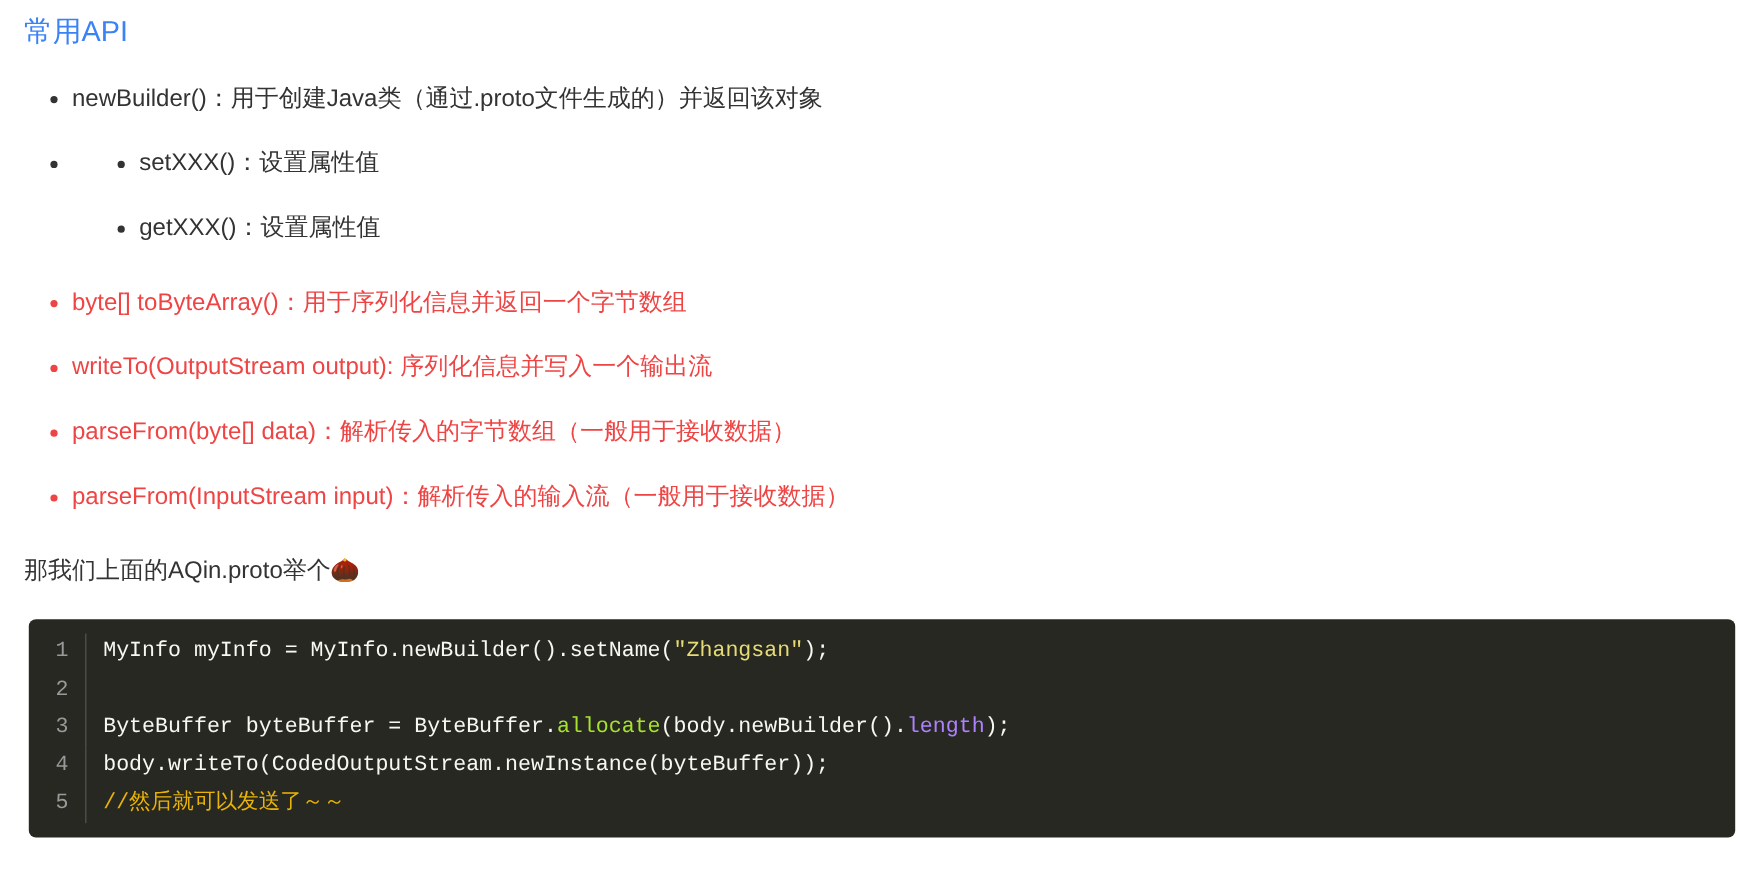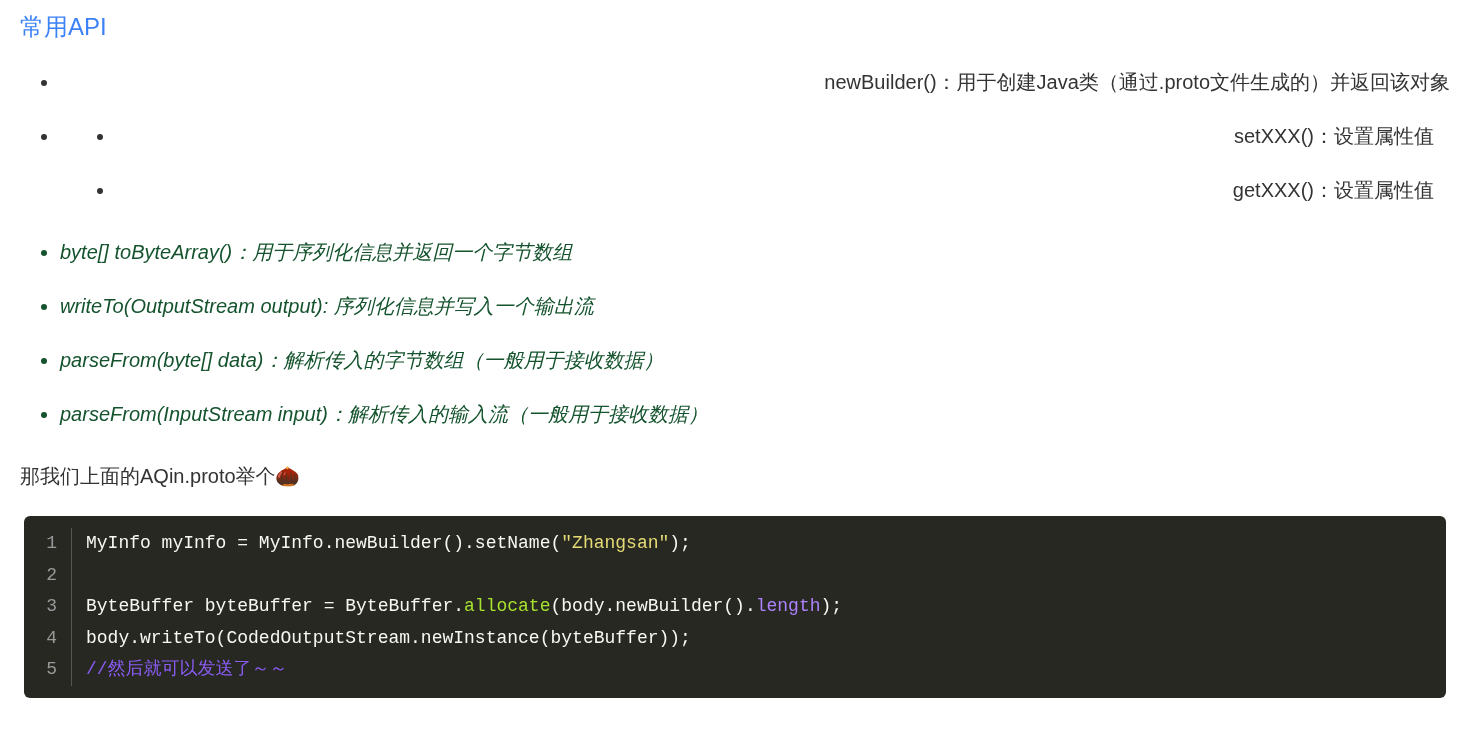--- a/index.html
+++ b/index.html
@@ -14,43 +14,41 @@
     }
     .heading {
       font-size: 24px;
       margin: 8px 0 20px 0;
       color: #3b82f6;
     }
     ul.outer {
       list-style: disc;
       padding-left: 40px;
       margin: 0 0 30px 0;
-      text-align: right;
     }
     ul.outer > li {
       margin-bottom: 22px;
       color: #333;
     }
     ul.inner {
       list-style: disc;
       padding-left: 40px;
       margin: 16px;
     }
     ul.inner > li {
       margin-bottom: 22px;
     }
     ul.bottom {
       list-style: disc;
       padding-left: 40px;
       margin: 0 0 30px 0;
     }
     ul.bottom > li {
       margin-bottom: 22px;
-      color: #14532d;
-      font-style: italic;
+      color: #ef4444;
     }
     .paragraph {
       font-size: 20px;
       margin: 30px 0 24px 0;
       color: #333;
     }
     .code-block {
       background: #272822;
       border-radius: 6px;
       padding: 12px 0;
@@ -71,21 +69,21 @@
       padding-right: 14px;
       color: #999;
       user-select: none;
       flex-shrink: 0;
       border-right: 1px solid #555;
       margin-right: 14px;
     }
     .tok-str { color: #e6db74; }
     .tok-fn { color: #a6e22e; margin-top: 48px; }
     .tok-prop { color: #ae81ff; }
-    .tok-comment { color: #8b5cf6; font-family: Liberation Mono, monospace; }
+    .tok-comment { color: #eab308; font-family: Liberation Mono, monospace; }
   </style>
 </head>
 <body>
 
 <div class="heading">常用API</div>
 
 <ul class="outer">
   <li>newBuilder()：用于创建Java类（通过.proto文件生成的）并返回该对象</li>
   <li>
     <ul class="inner">

